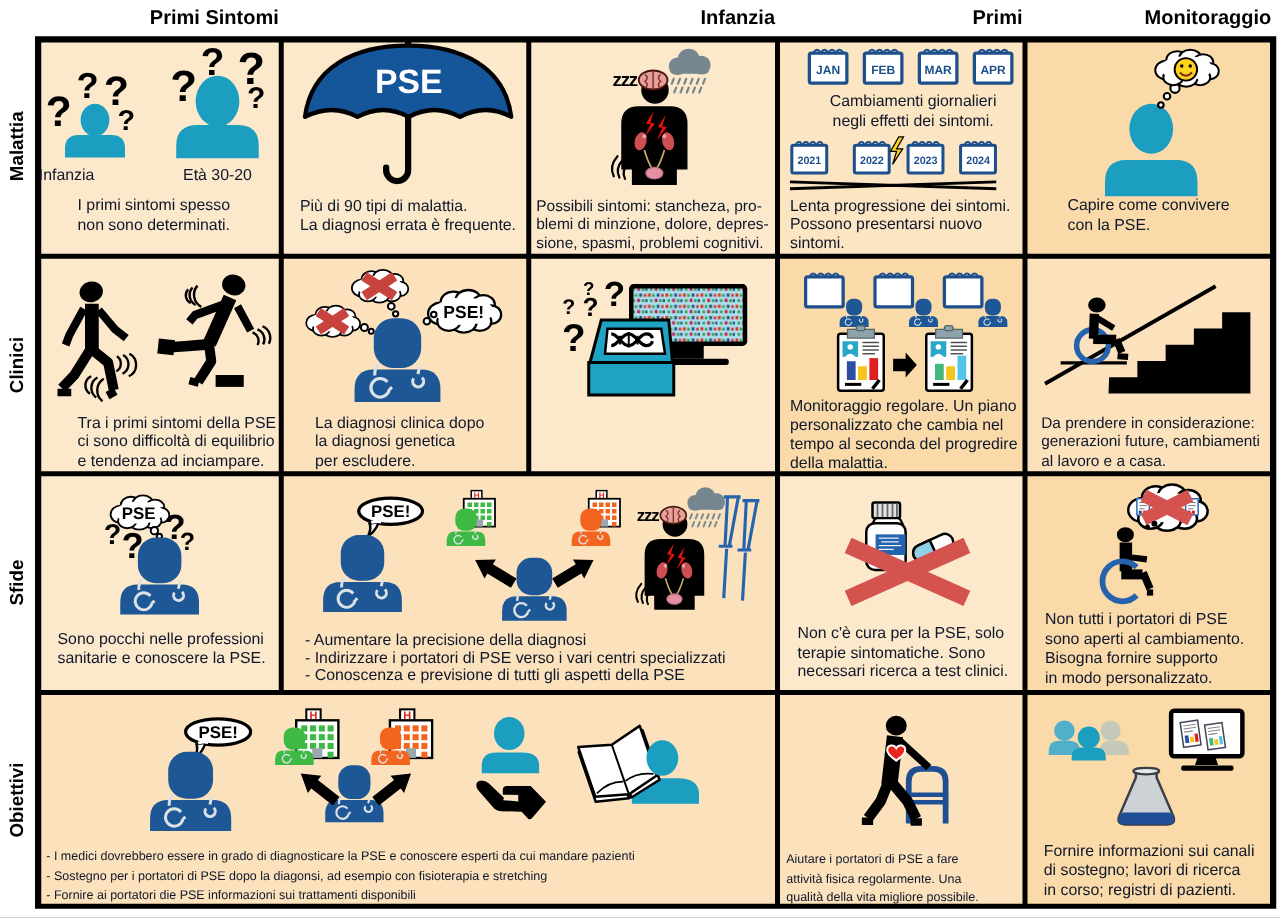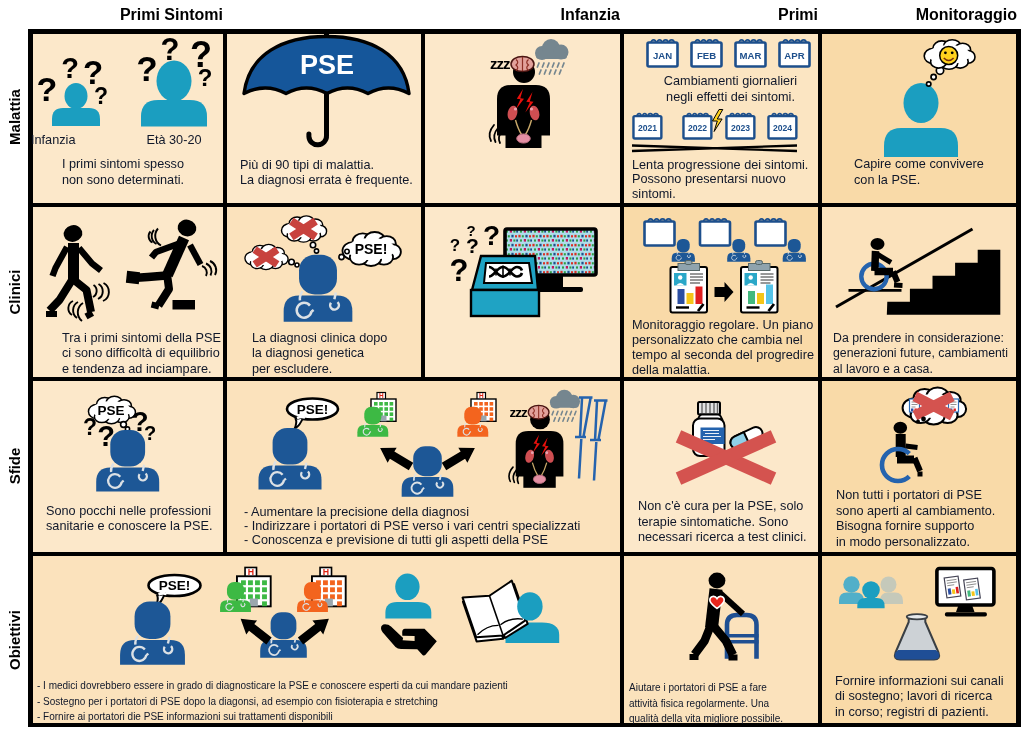--- a/index.html
+++ b/index.html
@@ -40,20 +40,21 @@
 
     <div class="cell" id="r4c1" style="left:5px;top:527px;width:587px;height:167px;background:#FBE2BC"></div>
     <div class="cell" id="r4c3" style="left:596px;top:527px;width:194px;height:167px;background:#FBE2BC"></div>
     <div class="cell" id="r4c4" style="left:794px;top:527px;width:194px;height:167px;background:#F9DAA8"></div>
   </div>
 
   <div class="cap" style="left:62px;top:157px">I primi sintomi spesso<br>non sono determinati.</div>
   <div class="cap" style="left:31px;top:132.5px;width:90px;text-align:left">Infanzia</div>
   <div class="cap" style="left:129px;top:132.5px;width:90px;text-align:center">Età 30-20</div>
   <div class="cap" style="left:240px;top:157.5px">Più di 90 tipi di malattia.<br>La diagnosi errata è frequente.</div>
+  <div class="cap" style="left:429px;top:158px;line-height:14.3px;font-size:12.4px">Possibili sintomi: stancheza, pro-<br>blemi di minzione, dolore, depres-<br>sione, spasmi, problemi cognitivi.</div>
   <div class="cap" style="left:632px;top:158px;line-height:14.3px">Lenta progressione dei sintomi.<br>Possono presentarsi nuovo<br>sintomi.</div>
   <div class="cap" style="left:633px;top:74px;width:195px;text-align:center;line-height:15.5px">Cambiamenti giornalieri<br>negli effetti dei sintomi.</div>
   <div class="cap" style="left:854px;top:157px">Capire come convivere<br>con la PSE.</div>
 
   <div class="cap" style="left:62px;top:330.5px">Tra i primi sintomi della PSE<br>ci sono difficoltà di equilibrio<br>e tendenza ad inciampare.</div>
   <div class="cap" style="left:252px;top:330.5px">La diagnosi clinica dopo<br>la diagnosi genetica<br>per escludere.</div>
   <div class="cap" style="left:632px;top:318px;line-height:15px">Monitoraggio regolare. Un piano<br>personalizzato che cambia nel<br>tempo al seconda del progredire<br>della malattia.</div>
   <div class="cap" style="left:833px;top:330.5px;font-size:12.3px">Da prendere in considerazione:<br>generazioni future, cambiamenti<br>al lavoro e a casa.</div>
 
   <div class="cap" style="left:46px;top:503.5px">Sono pocchi nelle professioni<br>sanitarie e conoscere la PSE.</div>

